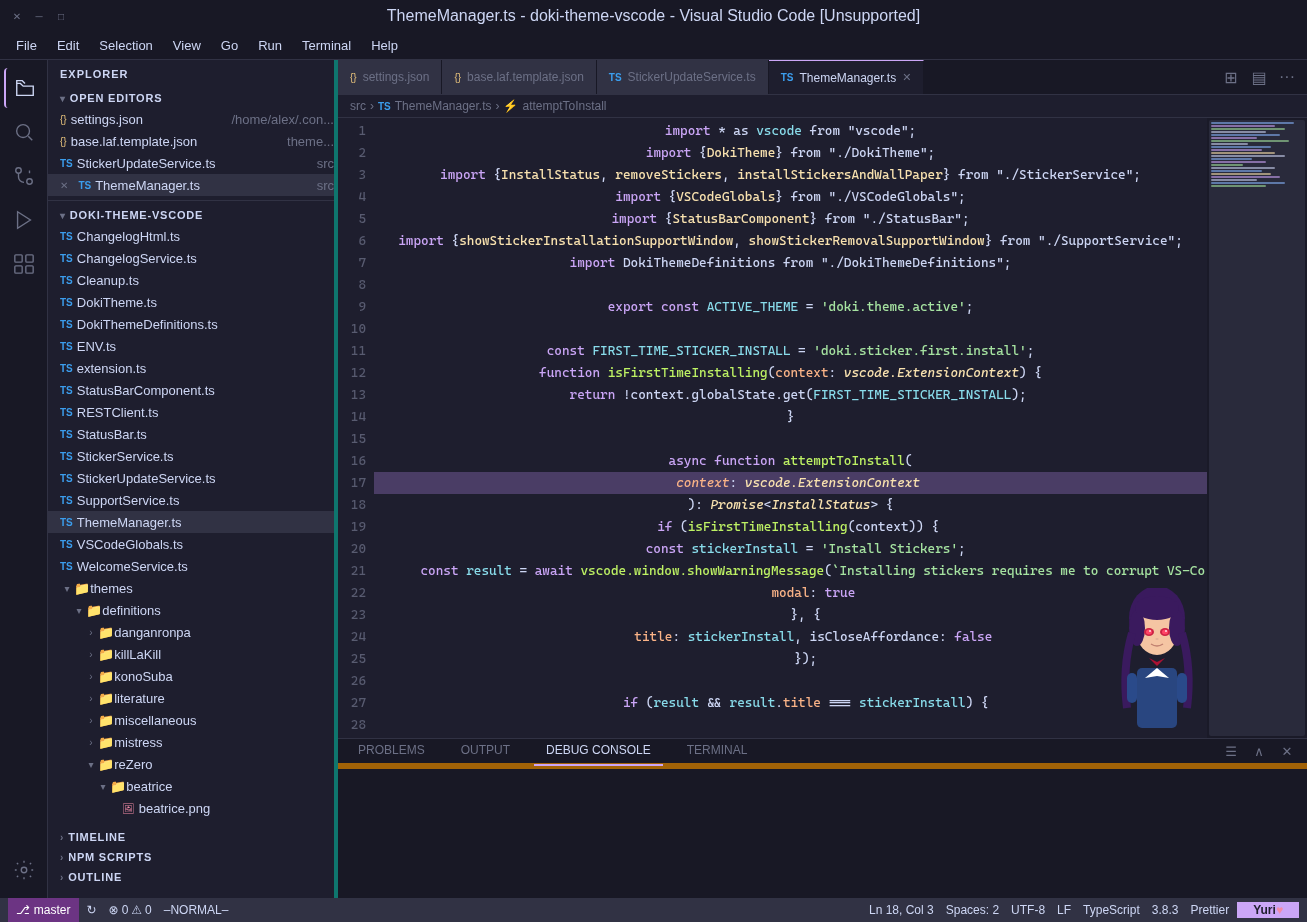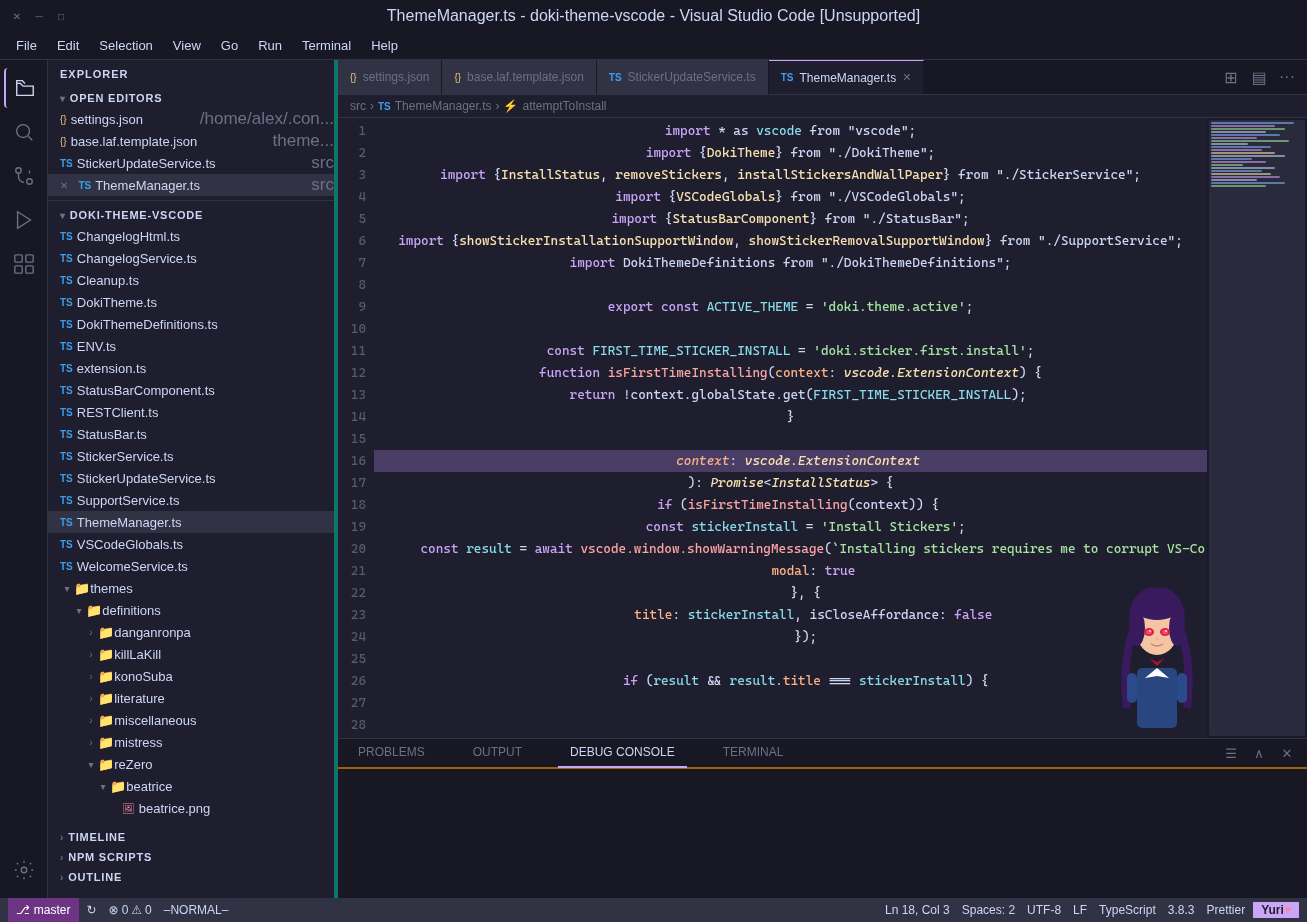--- a/index.html
+++ b/index.html
@@ -149,21 +149,21 @@
       color: #cdd6f4;
       font-size: 13px;
       height: 22px;
     }
     .tree-item.active { background: #313244; }
     .tree-item .indent { display: inline-block; }
     .tree-item .ts-icon { color: #3b9ded; font-weight: bold; font-size: 10px; margin-right: 4px; }
     .tree-item .json-icon { color: #e5c07b; font-size: 10px; margin-right: 4px; }
     .tree-item .close-icon { margin-left: auto; color: #6c7086; font-size: 10px; padding-right: 8px; }
     .tree-item .file-name { flex: 1; }
-    .tree-item .file-path { color: #6c7086; font-size: 17px; margin-left: 4px; }
+    .tree-item .file-path { color: #6c7086; font-size: 13px; margin-left: 4px; }
     .folder-icon { color: #e5c07b; }
     .chevron-icon { color: #6c7086; font-size: 10px; width: 14px; text-align: center; }
 
     
     .editor-area {
       flex: 1;
       display: flex;
       flex-direction: column;
       overflow: hidden;
     }
@@ -270,21 +270,21 @@
     }
     .code-line {
       padding: 0 16px;
       white-space: pre;
       color: #cdd6f4;
       text-align: center;
     }
 
     
     .kw { color: #cba6f7; }
-    .fn { color: #fca5a5; margin-top: 8px; }
+    .fn { color: #bef264; margin-top: 8px; }
     .str { color: #a6e3a1; }
     .type { color: #f9e2af; }
     .param { color: #fab387; }
     .const { color: #89dceb; }
     .italic { font-style: italic; }
 
     
     .minimap {
       width: 100px;
       background: #181825;
@@ -312,23 +312,23 @@
       background: #181825;
       display: flex;
       flex-direction: column;
       flex-shrink: 0;
       border-top: 1px solid #313244;
     }
     .panel-tabs {
       display: flex;
       align-items: center;
       height: 30px;
-      border-bottom: 2px solid #a16207;
+      border-bottom: 6px solid #a16207;
       padding: 0 8px;
-      gap: 24px;
+      gap: 12px;
     }
     .panel-tab {
       padding: 4px 12px;
       font-size: 12px;
       color: #6c7086;
       cursor: pointer;
       border-bottom: 2px solid transparent;
       height: 30px;
       display: flex;
       align-items: center;
@@ -398,21 +398,21 @@
     }
     .status-err {
       display: flex;
       align-items: center;
       gap: 3px;
       padding: 0 4px;
     }
     .yuri-badge {
       background: #cba6f7;
       color: #1e1e2e;
-      padding: 1px 8px;
+      padding: 1px 16px;
       font-weight: bold;
       height: 100%;
       display: flex;
       align-items: center;
     }
 
     
     ::-webkit-scrollbar { width: 6px; height: 6px; }
     ::-webkit-scrollbar-track { background: #181825; }
     ::-webkit-scrollbar-thumb { background: #45475a; border-radius: 3px; }
@@ -779,20 +779,21 @@
             <div class="code-line"><span class="kw">import</span> {<span class="type">showStickerInstallationSupportWindow</span>, <span class="type">showStickerRemovalSupportWindow</span>} from "./SupportService";</div>
             <div class="code-line"><span class="kw">import</span> DokiThemeDefinitions from "./DokiThemeDefinitions";</div>
             <div class="code-line">&nbsp;</div>
             <div class="code-line"><span class="kw">export</span> <span class="kw">const</span> <span class="const">ACTIVE_THEME</span> = <span class="str">'doki.theme.active'</span>;</div>
             <div class="code-line">&nbsp;</div>
             <div class="code-line"><span class="kw">const</span> <span class="const">FIRST_TIME_STICKER_INSTALL</span> = <span class="str">'doki.sticker.first.install'</span>;</div>
             <div class="code-line"><span class="kw">function</span> <span class="fn">isFirstTimeInstalling</span>(<span class="param">context</span>: <span class="type italic">vscode.ExtensionContext</span>) {</div>
             <div class="code-line">  <span class="kw">return</span> !context.globalState.get(<span class="const">FIRST_TIME_STICKER_INSTALL</span>);</div>
             <div class="code-line">}</div>
             <div class="code-line">&nbsp;</div>
+            <div class="code-line"><span class="kw">async</span> <span class="kw">function</span> <span class="fn">attemptToInstall</span>(</div>
             <div class="code-line" style="background: rgb(74, 61, 101);">  <span class="param italic">context</span>: <span class="type italic">vscode.ExtensionContext</span></div>
             <div class="code-line">): <span class="type italic">Promise</span>&lt;<span class="type italic">InstallStatus</span>&gt; {</div>
             <div class="code-line">  <span class="kw">if</span> (<span class="fn">isFirstTimeInstalling</span>(context)) {</div>
             <div class="code-line">    <span class="kw">const</span> <span class="const">stickerInstall</span> = <span class="str">'Install Stickers'</span>;</div>
             <div class="code-line">    <span class="kw">const</span> <span class="const">result</span> = <span class="kw">await</span> <span class="fn">vscode.window.showWarningMessage</span>(<span class="str">`Installing stickers requires me to corrupt VS-Co</span></div>
             <div class="code-line">      <span class="param">modal</span>: <span class="kw">true</span></div>
             <div class="code-line">    }, {</div>
             <div class="code-line">      <span class="param">title</span>: <span class="const">stickerInstall</span>, isCloseAffordance: <span class="kw">false</span></div>
             <div class="code-line">    });</div>
             <div class="code-line">&nbsp;</div>

